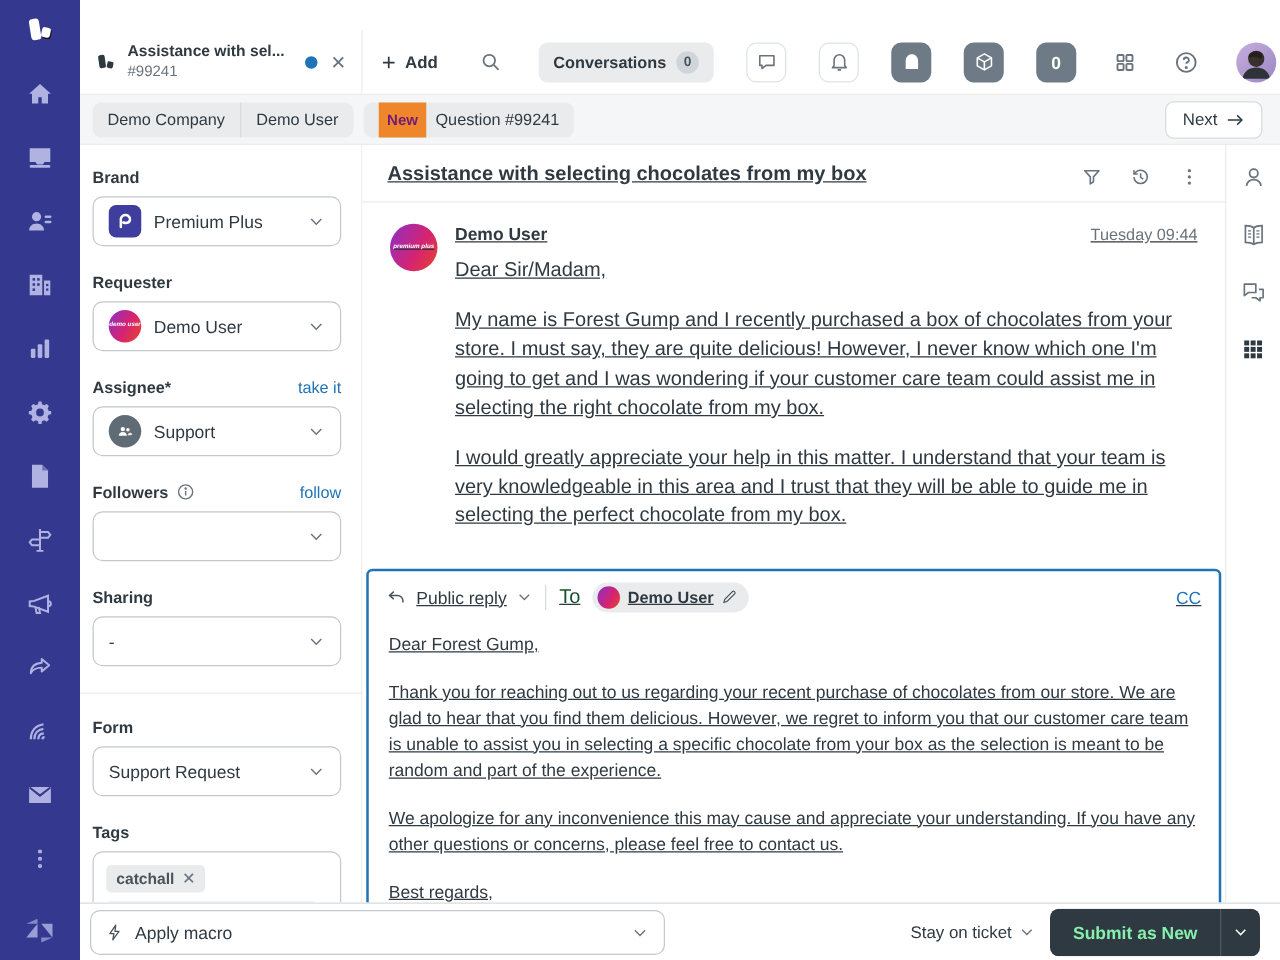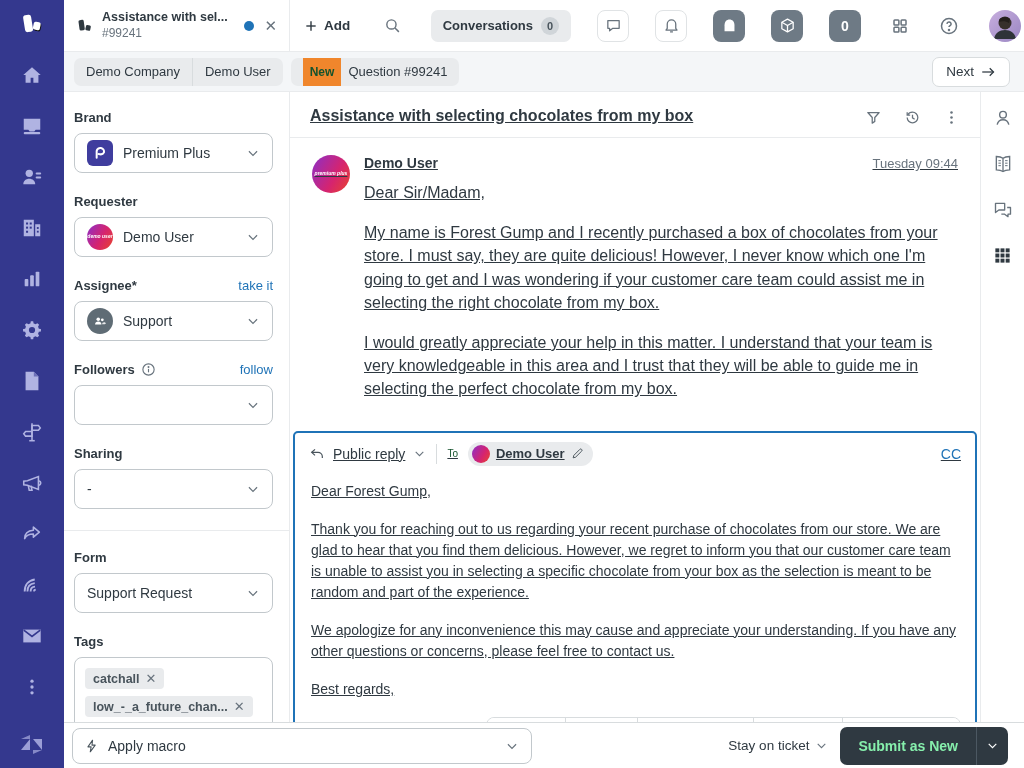--- a/index.html
+++ b/index.html
@@ -12,21 +12,21 @@
   .nav .logo { margin-bottom:22px; }
   .nav-icons { display:flex; flex-direction:column; align-items:center; gap:27px; flex:1; }
   .nav-ic { color:#b0b3e2; width:24px; height:24px; display:flex; align-items:center; justify-content:center; cursor:pointer; }
   .nav-ic svg { display:block; }
   .nav-bottom { margin-top:auto; color:#9b9ed6; }
 
   
   .shell { flex:1; display:flex; flex-direction:column; min-width:0; }
 
   
-  .header { height:52px; display:flex; align-items:center; border-bottom:1px solid #e9ebed; background:#fff; flex-shrink:0; }
+  .header { height:52px; display:flex; align-items:center; border-bottom:1px solid #e9ebed; background:#fff; flex-shrink:0;margin-top:24px; }
   .tab { width:226px; height:100%; display:flex; align-items:center; gap:8px; padding:0 10px 0 12px; border-right:1px solid #e9ebed; cursor:pointer; }
   .tab-txt { flex:1; min-width:0; line-height:1.25; }
   .tab-title { font-size:12.5px; font-weight:700; white-space:nowrap; overflow:hidden; }
   .tab-id { font-size:12px; color:#68737d; }
   .tab-dot { width:10px; height:10px; border-radius:50%; background:#1f73b7; flex-shrink:0; }
   .tab-close { color:#68737d; font-size:15px; cursor:pointer; padding:2px; }
   .add-btn { display:flex; align-items:center; gap:6px; font-size:13.5px; font-weight:600; color:#2f3941; margin-left:14px; cursor:pointer; }
   .hdr-right { margin-left:auto; display:flex; align-items:center; gap:26px; padding-right:3px; }
   .search-ic { color:#68737d; margin-right:4px; cursor:pointer; display:flex; }
   .conv-pill { display:flex; align-items:center; gap:8px; background:#e9ebed; border-radius:7px; height:32px; padding:0 12px; font-size:13px; font-weight:600; color:#2f3941; cursor:pointer; }
@@ -35,21 +35,21 @@
   .sq-light { background:#fff; border:1px solid #e0e3e5; color:#68737d; }
   .sq-gray { background:#6e7a85; color:#fff; font-weight:700; font-size:14px; }
   .grid-ic, .help-ic { color:#68737d; cursor:pointer; display:flex; margin-left:4px; }
   .avatar { width:32px; height:32px; border-radius:50%; background:linear-gradient(135deg,#c7aede,#9a86c2); overflow:hidden; cursor:pointer; margin-left:4px; flex-shrink:0; }
 
   
   .crumbbar { height:40px; background:#f4f6f8; border-bottom:1px solid #e9ebed; display:flex; align-items:center; padding:0 14px 0 10px; gap:8px; flex-shrink:0; }
   .crumb-grp { display:flex; align-items:center; background:#e9ebed; border-radius:7px; height:28px; overflow:hidden; }
   .crumb-seg { padding:0 12px; font-size:13px; color:#2f3941; display:flex; align-items:center; gap:7px; height:100%; cursor:pointer; }
   .crumb-div { width:1px; height:100%; background:#d8dcde; }
-  .badge-new { background:#f0862c; color:#14532d; font-size:12px; font-weight:700; border-radius:4px; padding:19px 7px; }
+  .badge-new { background:#f0862c; color:#701a75; font-size:12px; font-weight:700; border-radius:4px; padding:19px 7px; }
   .next-btn { margin-left:auto; background:#fff; border:1px solid #d8dcde; border-radius:7px; height:30px; display:flex; align-items:center; gap:7px; padding:0 13px; font-size:13.5px; color:#2f3941; cursor:pointer; }
 
   
   .content { flex:1; display:flex; min-height:0; }
 
   
   .fields { width:226px; border-right:1px solid #e9ebed; padding:18px 16px 10px 10px; overflow:hidden; flex-shrink:0; background:#fff; }
   .fld { margin-bottom:21px; }
   .fld-labelrow { display:flex; align-items:center; margin-bottom:8px; }
   .fld-label { font-size:13px; font-weight:700; color:#2f3941; }
@@ -87,21 +87,21 @@
   .msg-author { font-weight:700; font-size:14px; }
   .msg-time { margin-left:auto; font-size:13px; color:#68737d; }
   .msg-body p { font-size:16px; line-height:1.45; margin-bottom:17px; color:#2f3941; }
 
   
   .composer { margin:3px 3px 6px; border:2px solid #1f73b7; border-radius:5px; display:flex; flex-direction:column; background:#fff; }
   .comp-head { display:flex; align-items:center; gap:10px; padding:9px 14px 7px; }
   .reply-type { display:flex; align-items:center; gap:8px; font-size:14px; color:#2f3941; cursor:pointer; }
   .reply-type .chev, .stay .chev { color:#68737d; display:flex; }
   .comp-div { width:1px; height:20px; background:#d8dcde; }
-  .to-label { font-size:10px; color:#14532d; }
+  .to-label { font-size:16px; color:#14532d; }
   .rcpt { display:flex; align-items:center; gap:6px; background:#e9ebed; border-radius:16px; padding:3px 9px 3px 4px; cursor:pointer; }
   .rcpt .ava-sm { width:18px; height:18px; border-radius:50%; background:linear-gradient(120deg,#8b2fc9,#d6246e 60%,#e8452c); }
   .rcpt b { font-size:13px; }
   .rcpt .pen { color:#49545c; display:flex; }
   .cc { margin-left:auto; color:#1f73b7; font-size:14px; cursor:pointer; }
   .comp-body { padding:8px 16px 0; flex:1; }
   .comp-body p { font-size:14px; line-height:1.5; margin-bottom:17px; }
   .suggest-row { display:flex; justify-content:flex-end; padding:0 14px 12px; }
   .suggest { display:inline-flex; border:1px solid #d8dcde; border-radius:8px; overflow:hidden; background:#fff; }
   .sug-btn { display:flex; align-items:center; gap:8px; padding:9px 16px; font-size:13.5px; font-weight:700; color:#2f3941; cursor:pointer; background:#fff; border:0; border-left:1px solid #d8dcde; font-family:inherit; }

